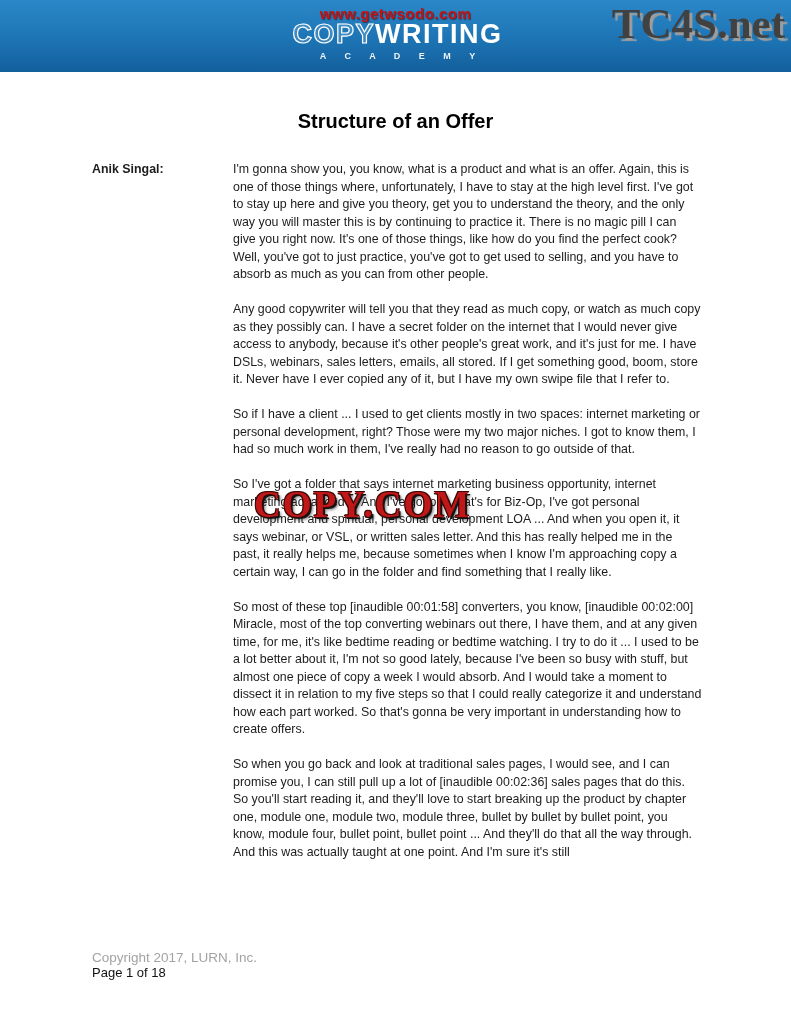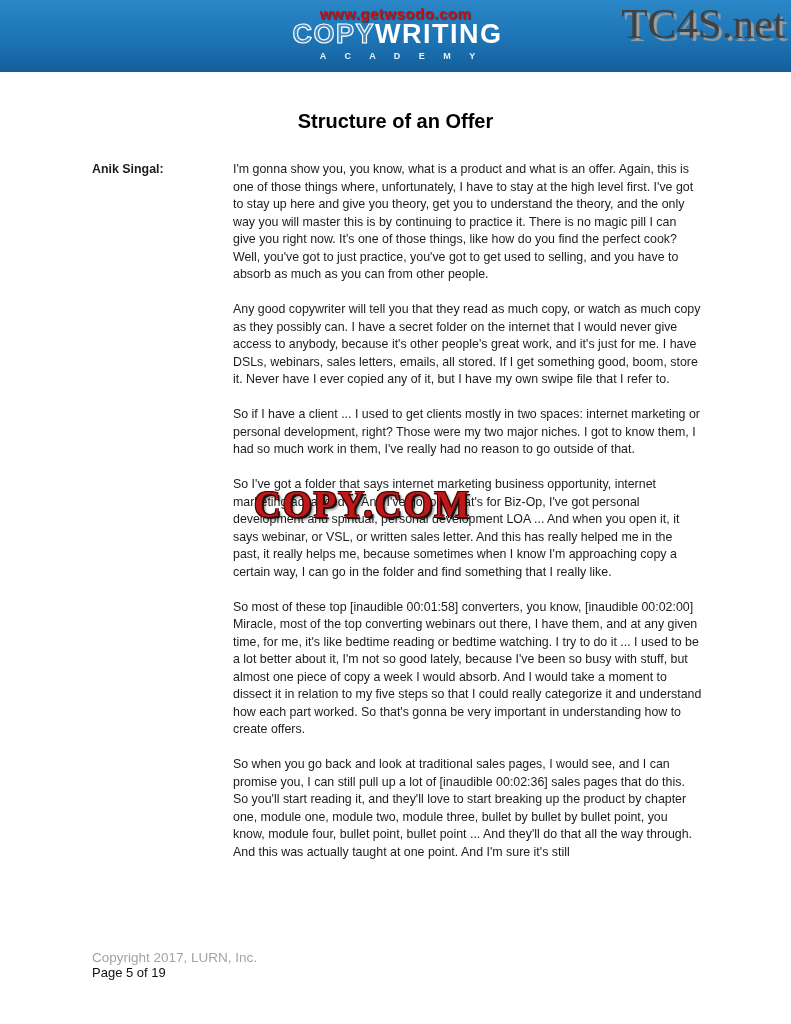--- a/index.html
+++ b/index.html
@@ -42,21 +42,21 @@
   .logo-sub {
     margin-top: 4px;
     font-size: 9px; font-weight: bold;
     letter-spacing: 8px;
     color: #eaf3fa;
     text-indent: 8px;
   }
   .tc4s {
     position: absolute; top: 0px; right: 6px;
     font-family: "Liberation Serif", serif;
-    font-size: 43px; font-weight: normal;
+    font-size: 43px; font-weight: bold;
     color: #414141;
     text-shadow: 3px 3px 1px #9e9e9e;
     line-height: 1.1;
   }
 
   
   .title {
     position: absolute; top: 110px; left: 0; right: 0;
     margin: 0;
     text-align: center;
@@ -145,17 +145,17 @@
       <p>So I've got a folder that says internet marketing business opportunity, internet marketing advanced ... And I've got one that's for Biz-Op, I've got personal development and spiritual, personal development LOA ... And when you open it, it says webinar, or VSL, or written sales letter. And this has really helped me in the past, it really helps me, because sometimes when I know I'm approaching copy a certain way, I can go in the folder and find something that I really like.</p>
       <p>So most of these top [inaudible 00:01:58] converters, you know, [inaudible 00:02:00] Miracle, most of the top converting webinars out there, I have them, and at any given time, for me, it's like bedtime reading or bedtime watching. I try to do it ... I used to be a lot better about it, I'm not so good lately, because I've been so busy with stuff, but almost one piece of copy a week I would absorb. And I would take a moment to dissect it in relation to my five steps so that I could really categorize it and understand how each part worked. So that's gonna be very important in understanding how to create offers.</p>
       <p>So when you go back and look at traditional sales pages, I would see, and I can promise you, I can still pull up a lot of [inaudible 00:02:36] sales pages that do this. So you'll start reading it, and they'll love to start breaking up the product by chapter one, module one, module two, module three, bullet by bullet by bullet point, you know, module four, bullet point, bullet point ... And they'll do that all the way through. And this was actually taught at one point. And I'm sure it's still</p>
     </div>
   </div>
 
   <div class="dlsub">COPY.COM</div>
 
   <div class="footer">
     <span class="copyright">Copyright 2017, LURN, Inc.</span>
-    <span class="page-number">Page 5 of 19</span>
+    <span class="page-number">Page 1 of 18</span>
   </div>
 
 
 </div>
 
 </body></html>

